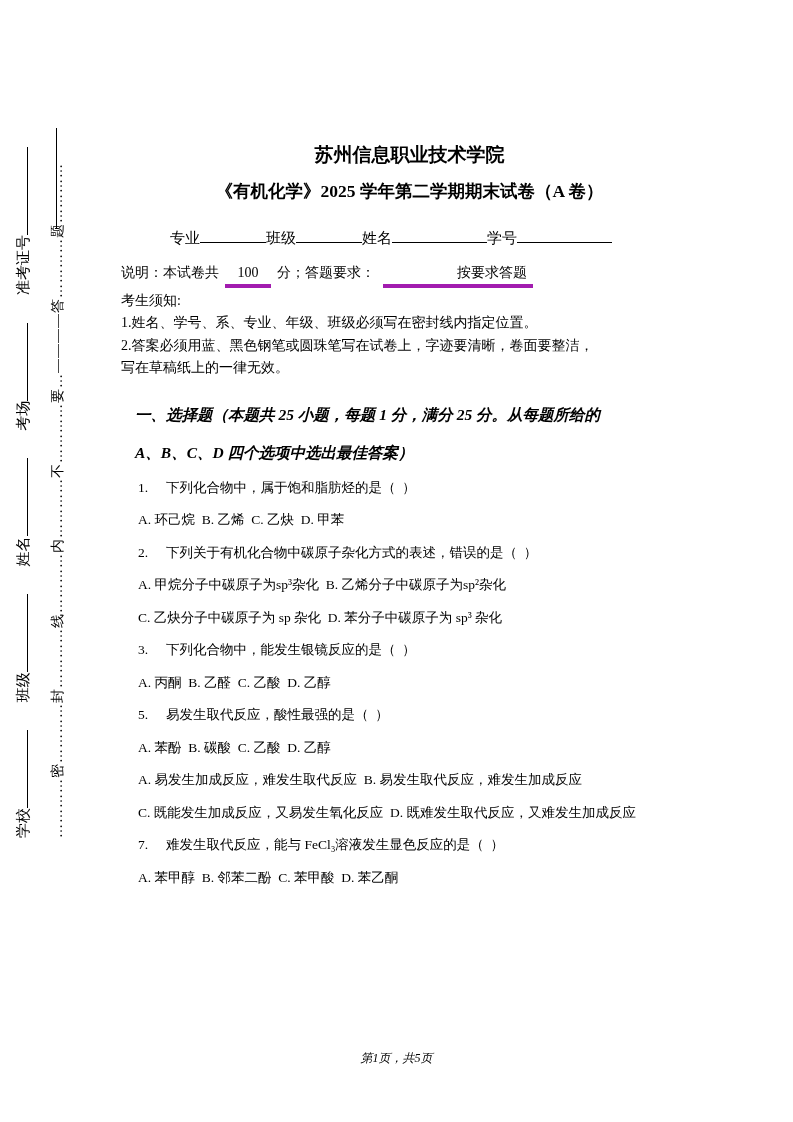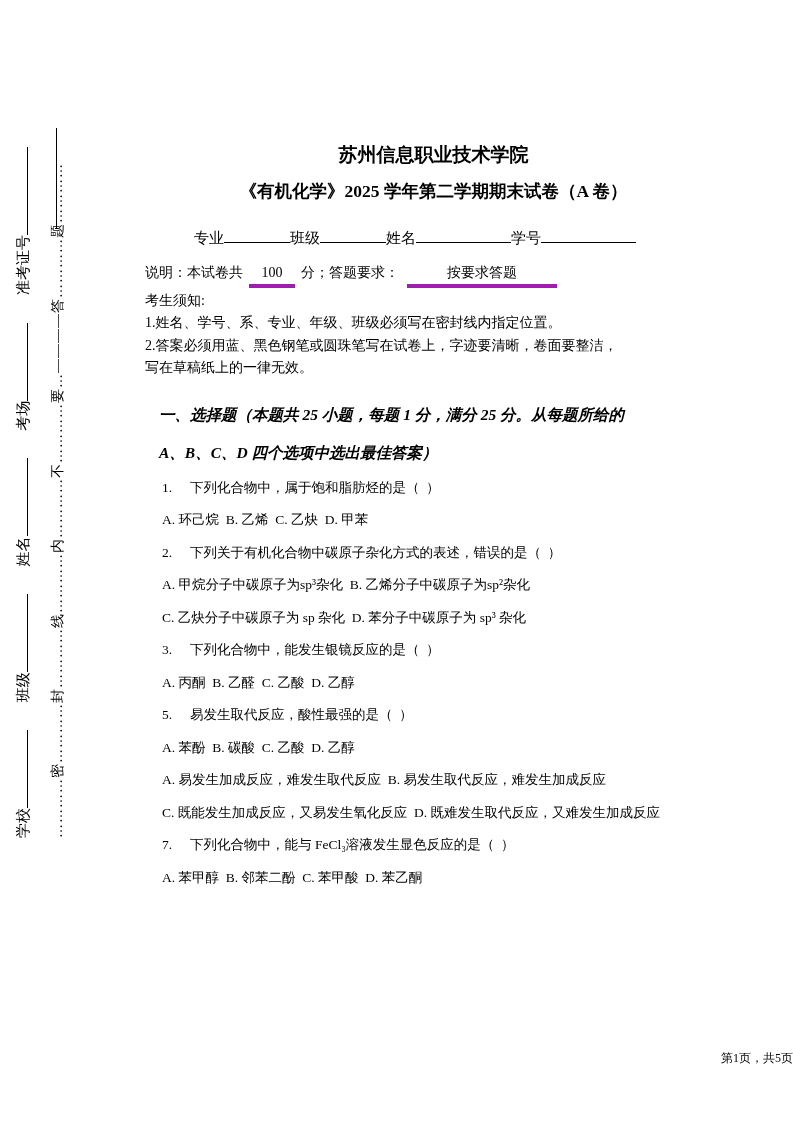--- a/index.html
+++ b/index.html
@@ -10,43 +10,43 @@
   
   .rotated { position:absolute; transform-origin:0 0; transform:rotate(-90deg); white-space:nowrap; }
   .side-fields { left:12px; top:838px; width:712px; height:22px; font-size:15px; line-height:22px; }
   .side-field { margin-right:24px; }
   .side-blank { display:inline-block; border-bottom:1px solid #000; height:13px; width:78px; }
   .side-blank.wide { width:88px; }
   .seal-line { left:49px; top:838px; width:712px; height:18px; font-size:14px; line-height:18px; letter-spacing:1px; }
   .seal-top-seg { position:absolute; left:56px; top:128px; width:1px; height:100px; background:#000; }
 
   
-  .main { position:absolute; left:132px; top:0; width:603px; padding-top:143px; }
+  .main { position:absolute; left:108px; top:0; width:603px; padding-top:143px; }
   .title { text-align:center; font-size:19px; font-weight:bold; line-height:24px; }
   .subtitle { text-align:center; font-size:17.5px; font-weight:bold; line-height:24px; margin-top:12px; }
 
   .fields-row { margin-top:24px; padding-left:62px; font-size:15px; line-height:22px; }
   .blank { display:inline-block; border-bottom:1px solid #000; height:15px; vertical-align:baseline; }
   .w66 { width:66px; } .w95 { width:95px; }
 
   .shuoming { margin-top:12px; font-size:14px; line-height:23px; padding-left:13px; }
   .u-blank { display:inline-block; border-bottom:4px solid #a21caf; padding:0 6px; text-align:center; }
   .u-score { min-width:46px; margin:0 6px; }
-  .u-req { min-width:150px; margin-left:8px; }
+  .u-req { min-width:150px; margin-left:8px;text-align:right; }
 
   .notice-title { margin-top:2px; font-size:14px; line-height:22px; padding-left:13px; }
   .notice-p { font-size:14px; line-height:22.5px; padding-left:13px; max-width:492px; }
 
   .section-heading { margin-top:16px; font-size:15.5px; font-weight:bold; line-height:38px; padding-left:27px;font-style:italic; }
 
   .questions { padding-left:30px; font-size:13.5px; }
   .q-line { line-height:32.5px; white-space:pre-wrap; }
   .q-num { display:inline-block; min-width:28px; }
 
-  .footer { position:absolute; left:0; right:0; top:1050px; text-align:right; font-size:12px; line-height:16px; }
+  .footer { position:absolute; left:0; right:0; top:1050px; text-align:center; font-size:12px; line-height:16px;font-style:italic; }
 </style>
 </head>
 <body>
 
 <div class="page">
 
   <div class="rotated side-fields">
     <span class="side-field"><span>学校</span><span class="side-blank"></span></span>
     <span class="side-field"><span>班级</span><span class="side-blank"></span></span>
     <span class="side-field"><span>姓名</span><span class="side-blank"></span></span>
@@ -101,21 +101,21 @@
         <div class="q-line"><span class="q-num">5.</span><span>易发生取代反应，酸性最强的是（  ）</span></div>
         <div class="q-line">A. 苯酚  B. 碳酸  C. 乙酸  D. 乙醇</div>
       </div>
 
       <div class="question">
         <div class="q-line">A. 易发生加成反应，难发生取代反应  B. 易发生取代反应，难发生加成反应</div>
         <div class="q-line">C. 既能发生加成反应，又易发生氧化反应  D. 既难发生取代反应，又难发生加成反应</div>
       </div>
 
       <div class="question">
-        <div class="q-line"><span class="q-num">7.</span><span>下列化合物中，能与 FeCl₃溶液发生显色反应的是（  ）</span></div>
+        <div class="q-line"><span class="q-num">7.</span><span>难发生取代反应，能与 FeCl₃溶液发生显色反应的是（  ）</span></div>
         <div class="q-line">A. 苯甲醇  B. 邻苯二酚  C. 苯甲酸  D. 苯乙酮</div>
       </div>
 
     </div>
   </div>
 
   <div class="footer">第1页，共5页</div>
 
 </div>
 

